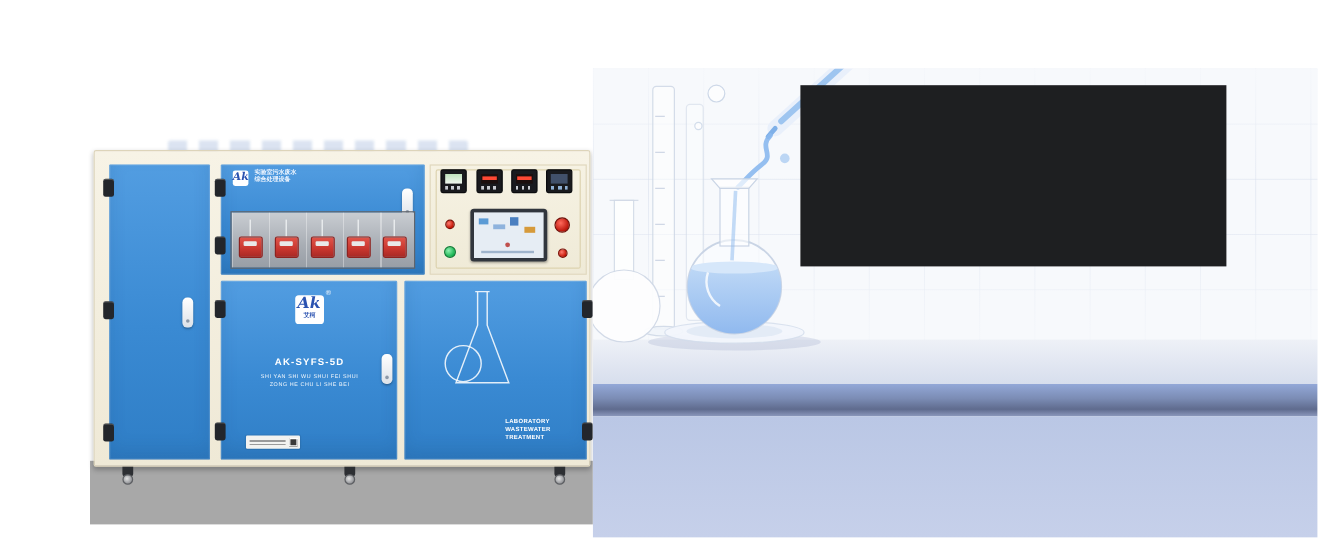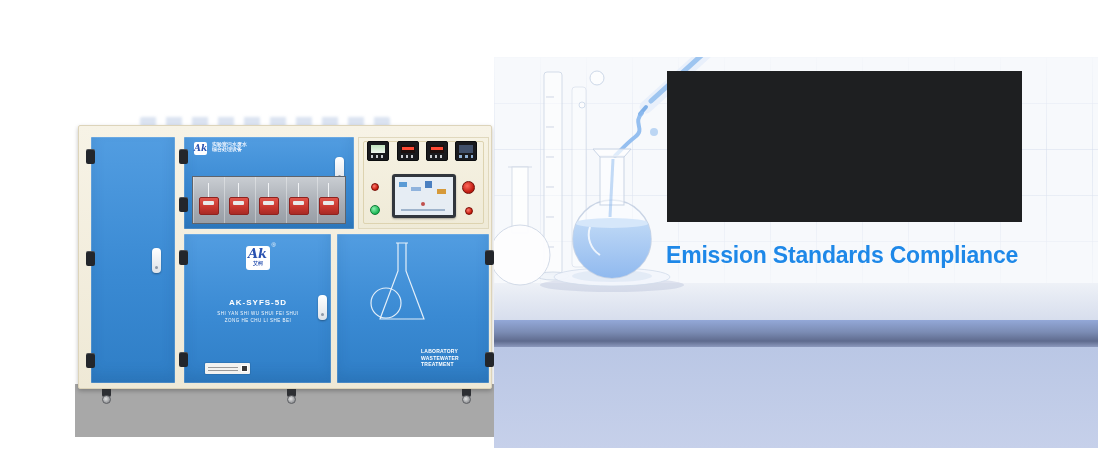--- a/index.html
+++ b/index.html
@@ -322,15 +322,14 @@
           <ellipse cx="118" cy="166" rx="37" ry="5" fill="#d6e7fa"></ellipse>
         </g>
         <rect x="106" y="99" width="24" height="49" fill="rgba(255,255,255,.55)" stroke="rgba(198,210,228,.95)"></rect>
         <path d="M99 92 L137 92 L130 100 L106 100 Z" fill="rgba(255,255,255,.7)" stroke="rgba(198,210,228,.95)"></path>
         <line x1="119" y1="102" x2="116" y2="160" stroke="rgba(138,184,238,.5)" stroke-width="3"></line>
         <path d="M96 170 a24 24 0 0 0 10 28" fill="none" stroke="rgba(255,255,255,.8)" stroke-width="2"></path>
       </g>
     </svg>
 
     <div class="overlay-black"></div>
-    <div class="headline">Emission Standards Compliance</div>
   </div>
 </div>
 
 </body></html>

